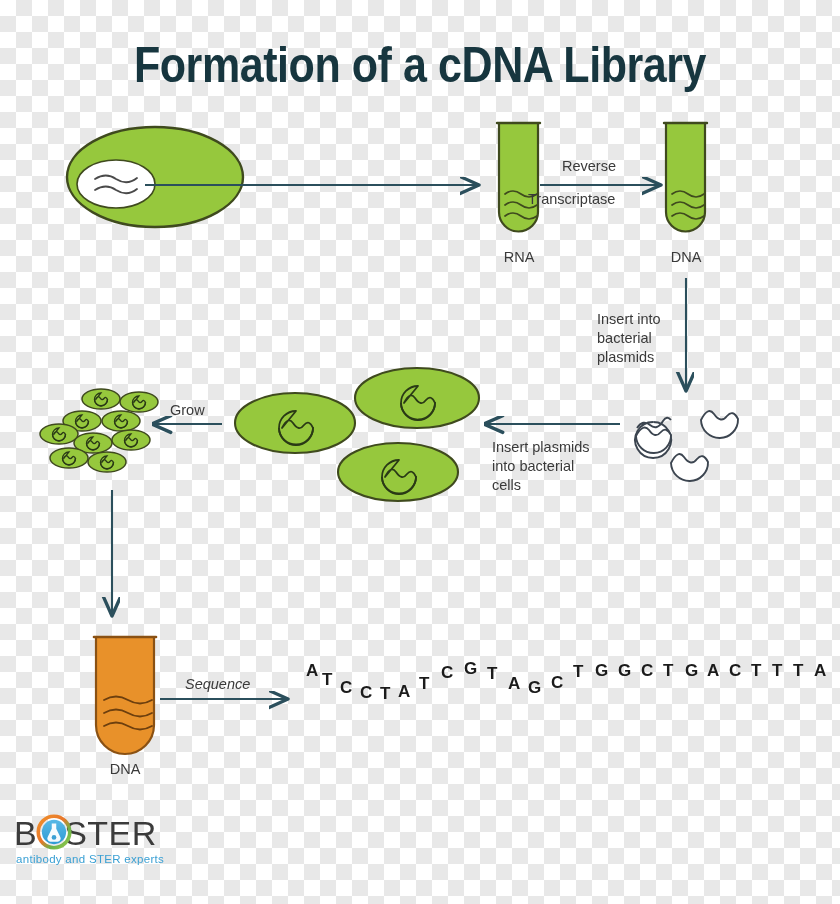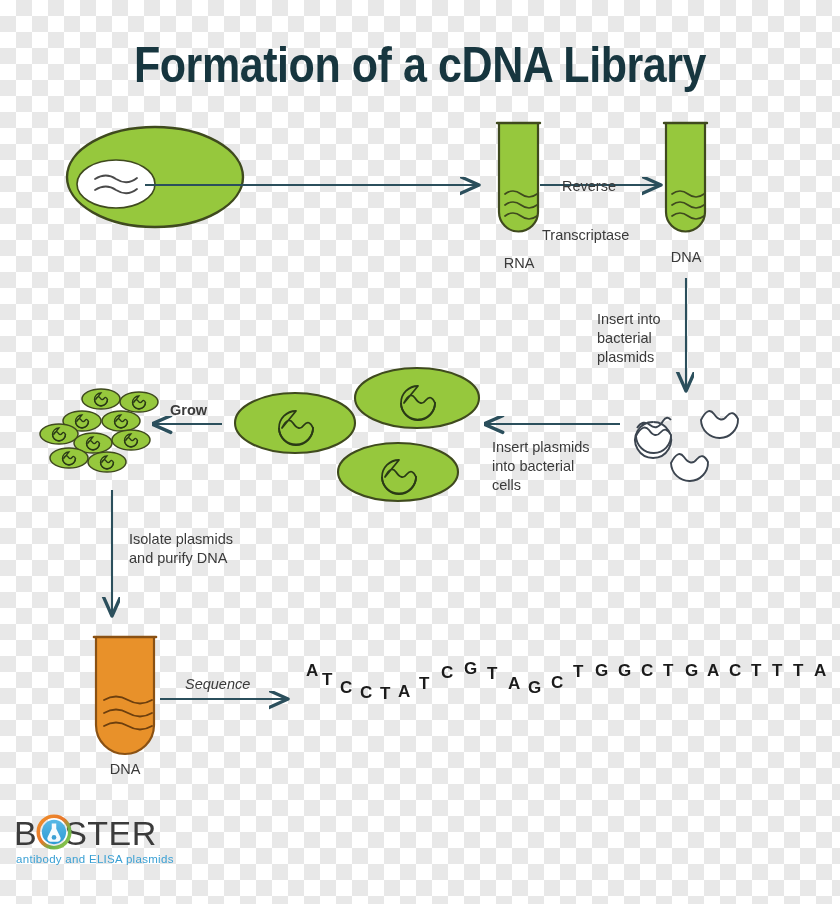--- a/index.html
+++ b/index.html
@@ -239,38 +239,36 @@
       <line x1="94" y1="637" x2="156" y2="637" stroke="#8a5113" stroke-width="2.6" stroke-linecap="round"></line>
       <path d="M104,700 q12,-7 24,0 q12,7 24,0" fill="none" stroke="#6d3f0e" stroke-width="1.8" stroke-linecap="round"></path>
       <path d="M104,713 q12,-7 24,0 q12,7 24,0" fill="none" stroke="#6d3f0e" stroke-width="1.8" stroke-linecap="round"></path>
       <path d="M104,726 q12,-7 24,0 q12,7 24,0" fill="none" stroke="#6d3f0e" stroke-width="1.8" stroke-linecap="round"></path>
     </g>
 
     <line x1="160" y1="699" x2="287" y2="699" stroke="#2b4f5c" stroke-width="2.1" marker-end="url(#arrowR)"></line>
   </svg>
 
 
-  <div class="lbl" style="left:562px; top:157px;margin-top:20px;">Reverse</div>
-  <div class="lbl" style="left:542px; top:190px;margin-top:36px;">Transcriptase</div>
-
-  <div class="tube-cap" style="left:479px; top:255px; width:80px;">RNA</div>
+  <div class="lbl" style="left:562px; top:157px;">Reverse</div>
+  <div class="lbl" style="left:528px; top:190px;">Transcriptase</div>
+
+  <div class="tube-cap" style="left:479px; top:249px; width:80px;">RNA</div>
   <div class="tube-cap" style="left:646px; top:249px; width:80px;">DNA</div>
 
   <div class="lbl" style="left:597px; top:310px;">Insert into
 bacterial
 plasmids</div>
 
   <div class="lbl" style="left:492px; top:438px;">Insert plasmids
 into bacterial
 cells</div>
 
-  <div class="lbl" style="left:170px; top:401px;font-weight:bold;">Grow</div>
-
-  <div class="lbl" style="left:129px; top:530px;">Isolate plasmids
-and purify DNA</div>
+  <div class="lbl" style="left:170px; top:401px;">Grow</div>
+
 
   <div class="tube-cap" style="left:85px; top:761px; width:80px;">DNA</div>
 
   <div class="lbl" style="left:185px; top:675px;font-style:italic;">Sequence</div>
 
   <div id="seq-container">
       <span class="seq" style="left: 306px; top: 661px;">A</span>
       <span class="seq" style="left: 322px; top: 670px;">T</span>
       <span class="seq" style="left: 340px; top: 678px;">C</span>
       <span class="seq" style="left: 360px; top: 683px;">C</span>
@@ -298,16 +296,16 @@
     </div>
 
   <div class="logo">
     <div class="logo-word"><span>B</span><span class="gap">O</span><span>STER</span></div>
     <svg class="logo-mark" viewBox="0 0 40 40">
       <circle cx="20" cy="20" r="17.5" fill="none" stroke="url(#ringGrad)" stroke-width="4"></circle>
       <circle cx="20" cy="20" r="13.5" fill="url(#flaskBlue)"></circle>
       <path d="M17.5,10.5 L22.5,10.5 L22.5,16.5 L27,25.5 a3.5,3.5 0 0 1 -3,5.2 L16,30.7 a3.5,3.5 0 0 1 -3,-5.2 L17.5,16.5 Z" fill="#ffffff" opacity="0.95"></path>
       <circle cx="20" cy="26" r="2.6" fill="#3aa0d4"></circle>
     </svg>
-    <div class="logo-tag">antibody and ELISA plasmids</div>
+    <div class="logo-tag">antibody and STER experts</div>
   </div>
 
 </div>
 
 </body></html>

